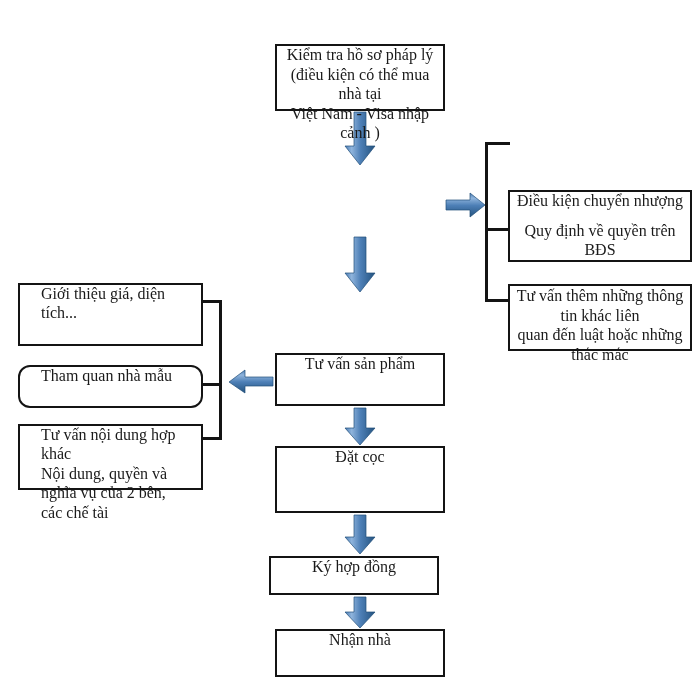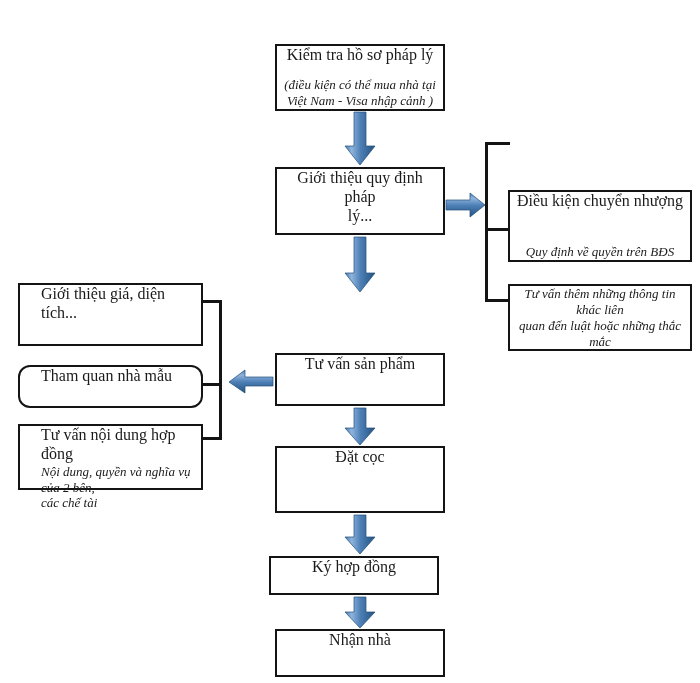--- a/index.html
+++ b/index.html
@@ -36,22 +36,21 @@
   .node .title {
     font-family: "Liberation Serif", serif;
     font-size: 16px;
     line-height: 1.18;
     color: #1a1a1a;
     white-space: pre-line;
     padding: 0 4px;
   }
   .node .sub {
     font-family: "Liberation Serif", serif;
-    font-size: 13px;
-    font-style: italic;
+    font-size: 16px;
     line-height: 1.22;
     color: #1a1a1a;
     white-space: pre-line;
     padding: 0 4px;
   }
   
   .node.align-left {
     align-items: flex-start;
     text-align: left;
   }
@@ -103,24 +102,20 @@
       </linearGradient>
     </defs>
   </svg>
 
   <div class="node" style="left:275px; top:44px; width:170px; height:67px;">
     <div class="title">Kiểm tra hồ sơ pháp lý</div>
     <div class="sub">(điều kiện có thể mua nhà tại
 Việt Nam - Visa nhập cảnh )</div>
   </div>
 
-  <div class="node" style="left:275px; top:167px; width:170px; height:68px;">
-    <div class="title">Giới thiệu quy định pháp
-lý...</div>
-  </div>
 
 
   <div class="node" style="left:508px; top:190px; width:184px; height:72px;">
     <div class="title">Điều kiện chuyển nhượng</div>
     <div class="sub">Quy định về quyền trên  BĐS</div>
   </div>
 
   <div class="node" style="left:508px; top:284px; width:184px; height:67px;">
     <div class="sub">Tư vấn thêm những thông tin khác liên
 quan đến luật hoặc những thắc mắc</div>
@@ -128,21 +123,21 @@
 
   <div class="node align-left" style="left:18px; top:283px; width:185px; height:63px;">
     <div class="title">Giới thiệu giá, diện tích...</div>
   </div>
 
   <div class="node align-left" style="left:18px; top:365px; width:185px; height:43px;border-radius:12px;">
     <div class="title">Tham quan nhà mẫu</div>
   </div>
 
   <div class="node align-left" style="left:18px; top:424px; width:185px; height:66px;">
-    <div class="title">Tư vấn nội dung hợp đồng</div>
+    <div class="title">Tư vấn nội dung hợp khác</div>
     <div class="sub">Nội dung, quyền và nghĩa vụ của 2 bên,
 các chế tài</div>
   </div>
 
   <div class="node" style="left:275px; top:353px; width:170px; height:53px;">
     <div class="title">Tư vấn sản phẩm</div>
   </div>
 
   <div class="node" style="left:275px; top:446px; width:170px; height:67px;">
     <div class="title">Đặt cọc</div>

